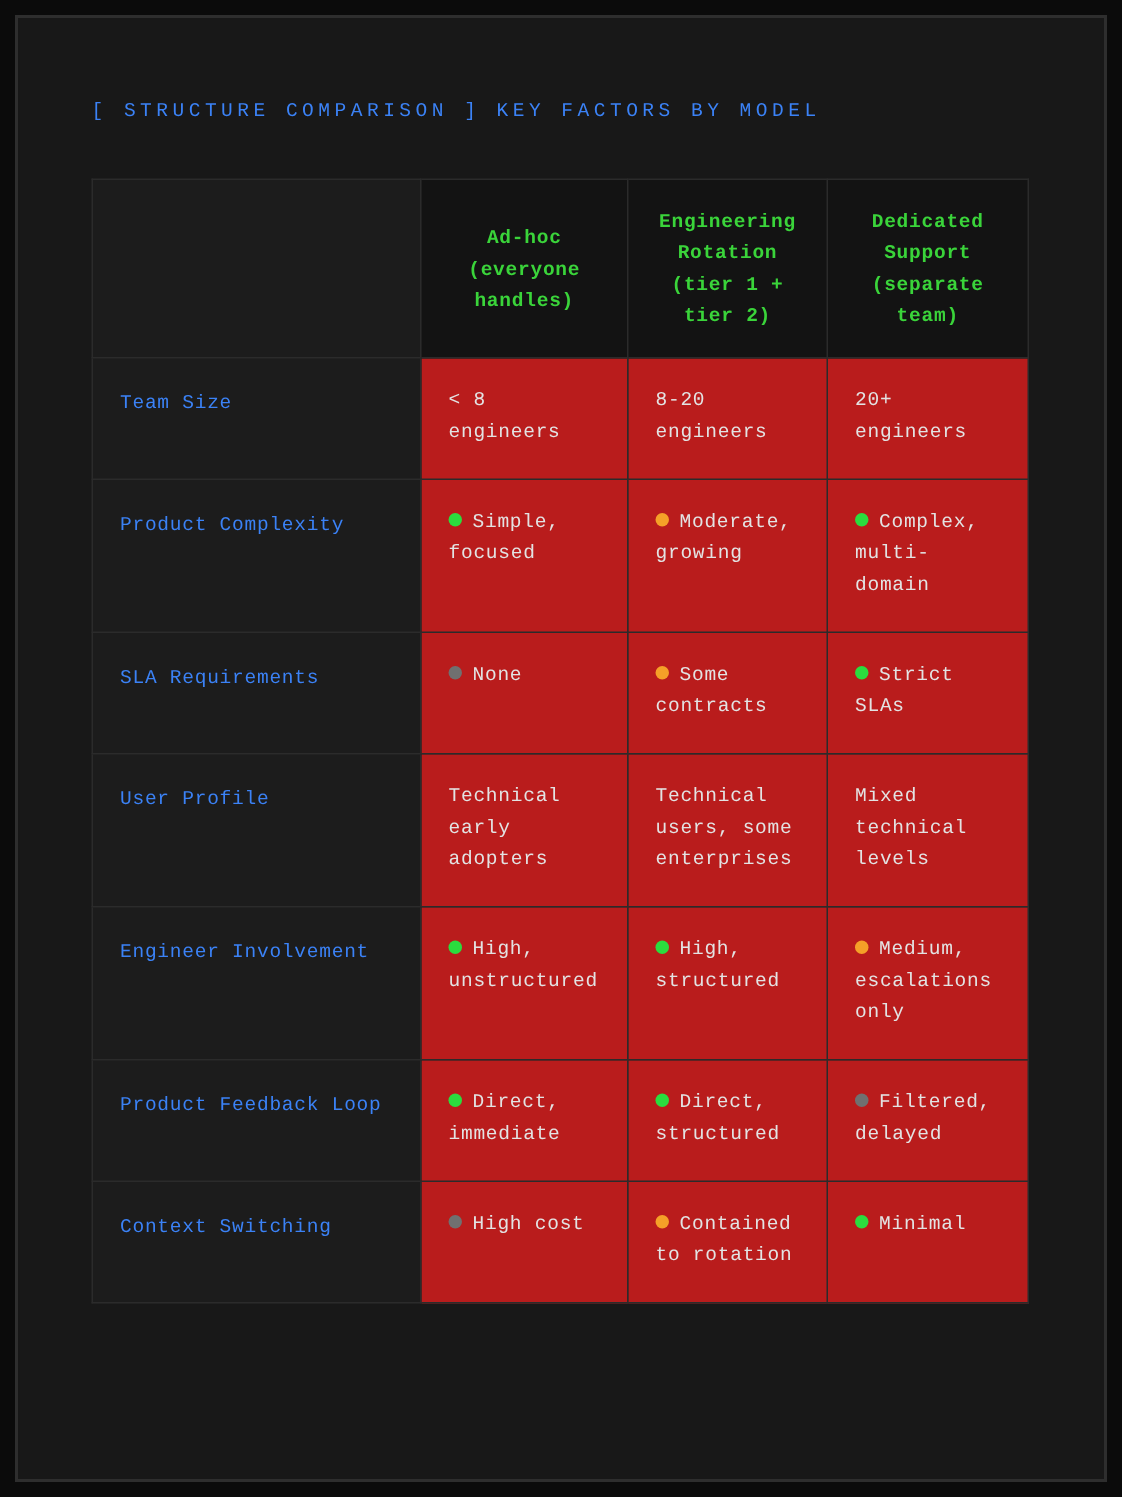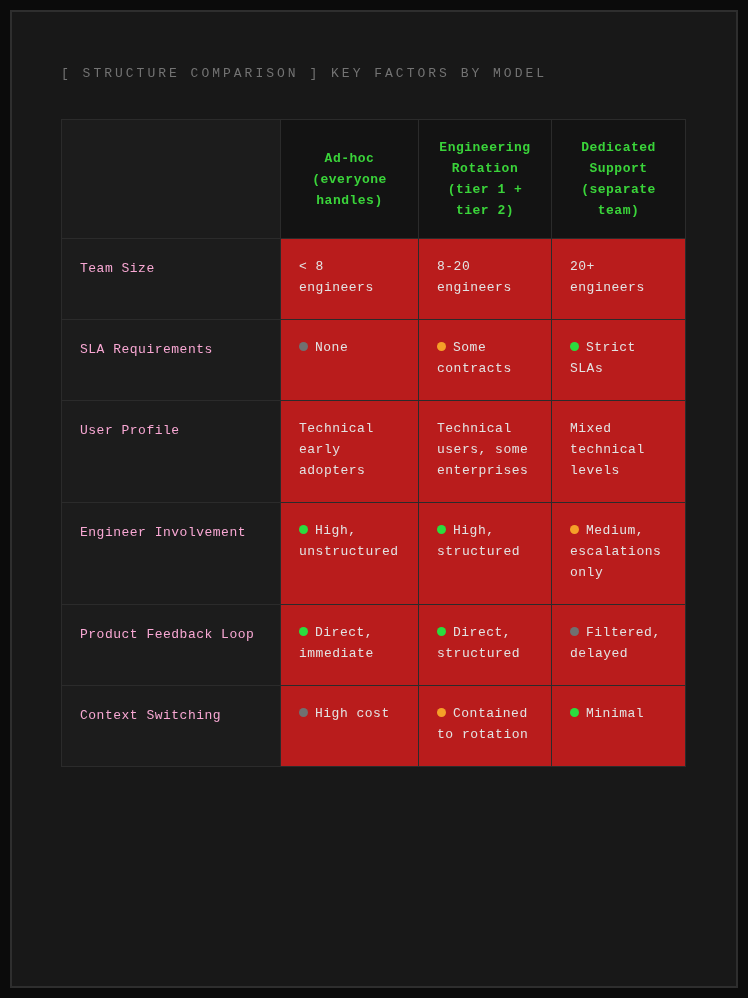--- a/index.html
+++ b/index.html
@@ -14,21 +14,21 @@
     position:absolute;inset:10px;
     background:#181818;
     border:2px solid #2e2e2e;
     box-sizing:border-box;
   }
   .title{
     margin:53px 0 0 49px;
     font-size:13px;
     line-height:17px;
     letter-spacing:3px;
-    color:#737373;
+    color:#3b82f6;
     white-space:nowrap;
   }
   table.cmp{
     margin:37px 0 0 49px;
     border-collapse:collapse;
     table-layout:fixed;
     font-size:13px;
     letter-spacing:0.5px;
     border-radius:31px;
   }
@@ -44,21 +44,21 @@
     color:#3ad43a;
     background:#131313;
     line-height:21px;
     padding:0 17px;
   }
   table.cmp thead th.corner{
     background:#1c1c1c;
   }
   td.label{
     background:#1c1c1c;
-    color:#f9a8d4;
+    color:#3b82f6;
     vertical-align:top;
     padding:19px 18px 21px 18px;
     line-height:21px;
     white-space:nowrap;
   }
   td.cell{
     background:#b91c1c;
     color:#e3e3e3;
     vertical-align:top;
     padding:17px 18px 21px 18px;
@@ -93,20 +93,26 @@
     </thead>
     <tbody>
   <tr>
     <td class="label">Team Size</td>
     <td class="cell"><span>&lt; 8 engineers</span></td>
     <td class="cell"><span>8-20 engineers</span></td>
     <td class="cell"><span>20+ engineers</span></td>
   </tr>
 
 
+  <tr>
+    <td class="label">Product Complexity</td>
+    <td class="cell"><span class="dot" style="background: rgb(43, 220, 62);"></span><span>Simple, focused</span></td>
+    <td class="cell"><span class="dot" style="background: rgb(245, 160, 40);"></span><span>Moderate, growing</span></td>
+    <td class="cell"><span class="dot" style="background: rgb(43, 220, 62);"></span><span>Complex, multi-domain</span></td>
+  </tr>
 
   <tr>
     <td class="label">SLA Requirements</td>
     <td class="cell"><span class="dot" style="background: rgb(112, 112, 112);"></span><span>None</span></td>
     <td class="cell"><span class="dot" style="background: rgb(245, 160, 40);"></span><span>Some contracts</span></td>
     <td class="cell"><span class="dot" style="background: rgb(43, 220, 62);"></span><span>Strict SLAs</span></td>
   </tr>
 
   <tr>
     <td class="label">User Profile</td>

